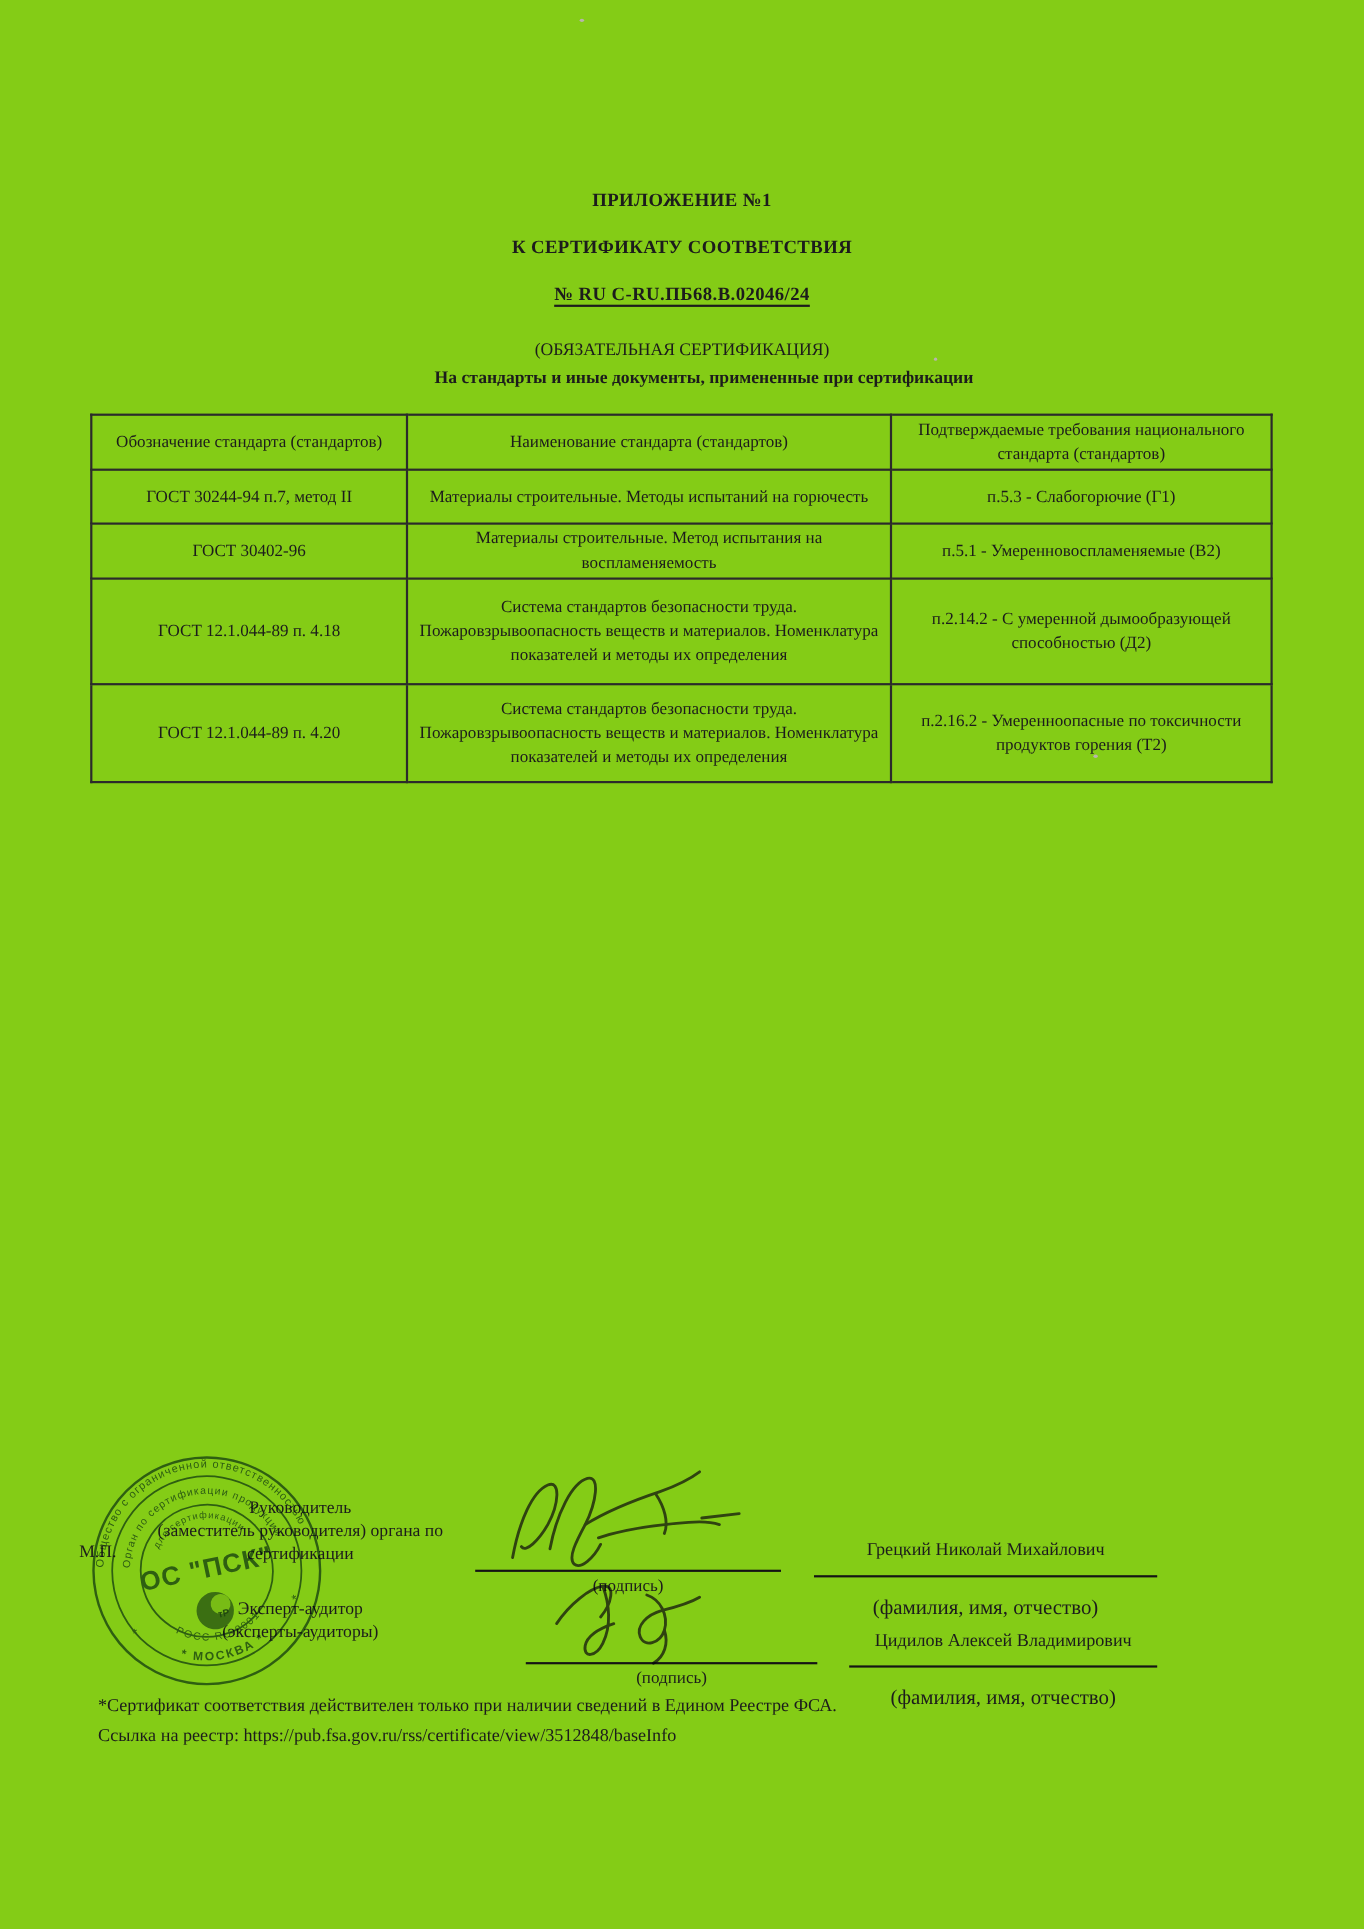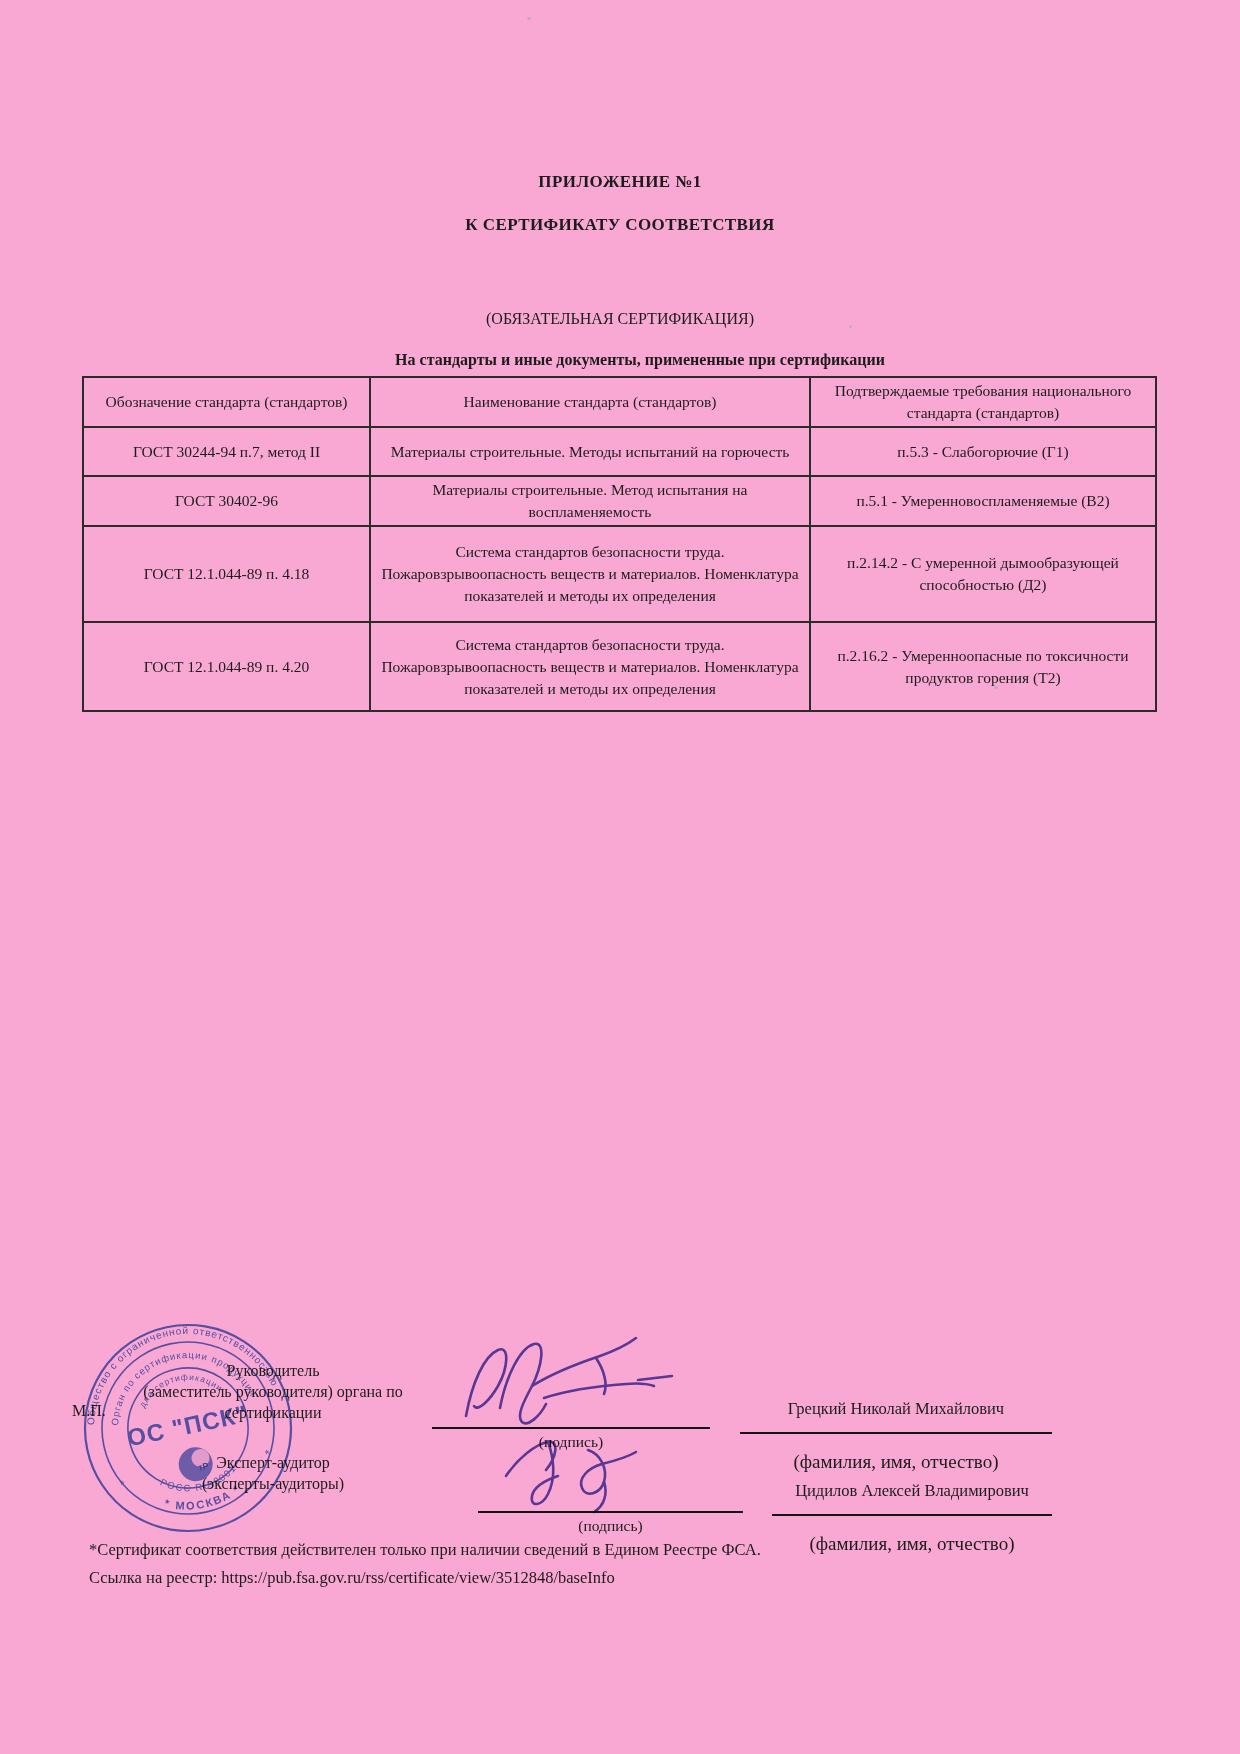--- a/index.html
+++ b/index.html
@@ -1,18 +1,18 @@
 <!DOCTYPE html>
 <html><head>
 <meta charset="utf-8">
 <style>
   html,body{margin:0;padding:0;background:#e8e8e8;}
   .page{
     position:relative;width:1240px;height:1754px;margin:0 auto;
-    background:#f9a8d4;color:#1c1c1c;
+    background:#84cc16;color:#1c1c1c;
     font-family:"Liberation Serif","DejaVu Serif",serif;
     overflow:hidden;
   }
   .abs{position:absolute;}
   .center-line{left:0;right:0;text-align:center;}
   .doc-title{font-weight:bold;font-size:17px;letter-spacing:.4px;}
   .doc-sub{font-size:16px;}
   .underlined{text-decoration:underline;text-decoration-thickness:1.8px;text-underline-offset:4px;}
   .table-caption{font-weight:bold;font-size:16px;}
 
@@ -49,23 +49,26 @@
   .sig-svg{mix-blend-mode:multiply;}
   .speck{position:absolute;border-radius:50%;background:#b9b4ae;}
 </style>
 </head>
 <body>
 
 <div class="page">
 
   <div class="abs center-line doc-title" style="top:172px;">ПРИЛОЖЕНИЕ №1</div>
   <div class="abs center-line doc-title" style="top:215px;">К СЕРТИФИКАТУ СООТВЕТСТВИЯ</div>
+  <div class="abs center-line" style="top:258px;">
+    <span class="doc-title underlined">№ RU C-RU.ПБ68.В.02046/24</span>
+  </div>
   <div class="abs center-line doc-sub" style="top:310px;">(ОБЯЗАТЕЛЬНАЯ СЕРТИФИКАЦИЯ)</div>
 
-  <div class="abs center-line table-caption" style="top:351px;padding-left:40px;">На стандарты и иные документы, примененные при сертификации</div>
+  <div class="abs center-line table-caption" style="top:335px;padding-left:40px;">На стандарты и иные документы, примененные при сертификации</div>
 
   <table class="standards">
     <colgroup>
       <col style="width:287px">
         <col style="width:440px">
         <col style="width:346px">
     </colgroup>
     <thead>
       <tr>
         <th class="c-designation">Обозначение стандарта (стандартов)</th>

